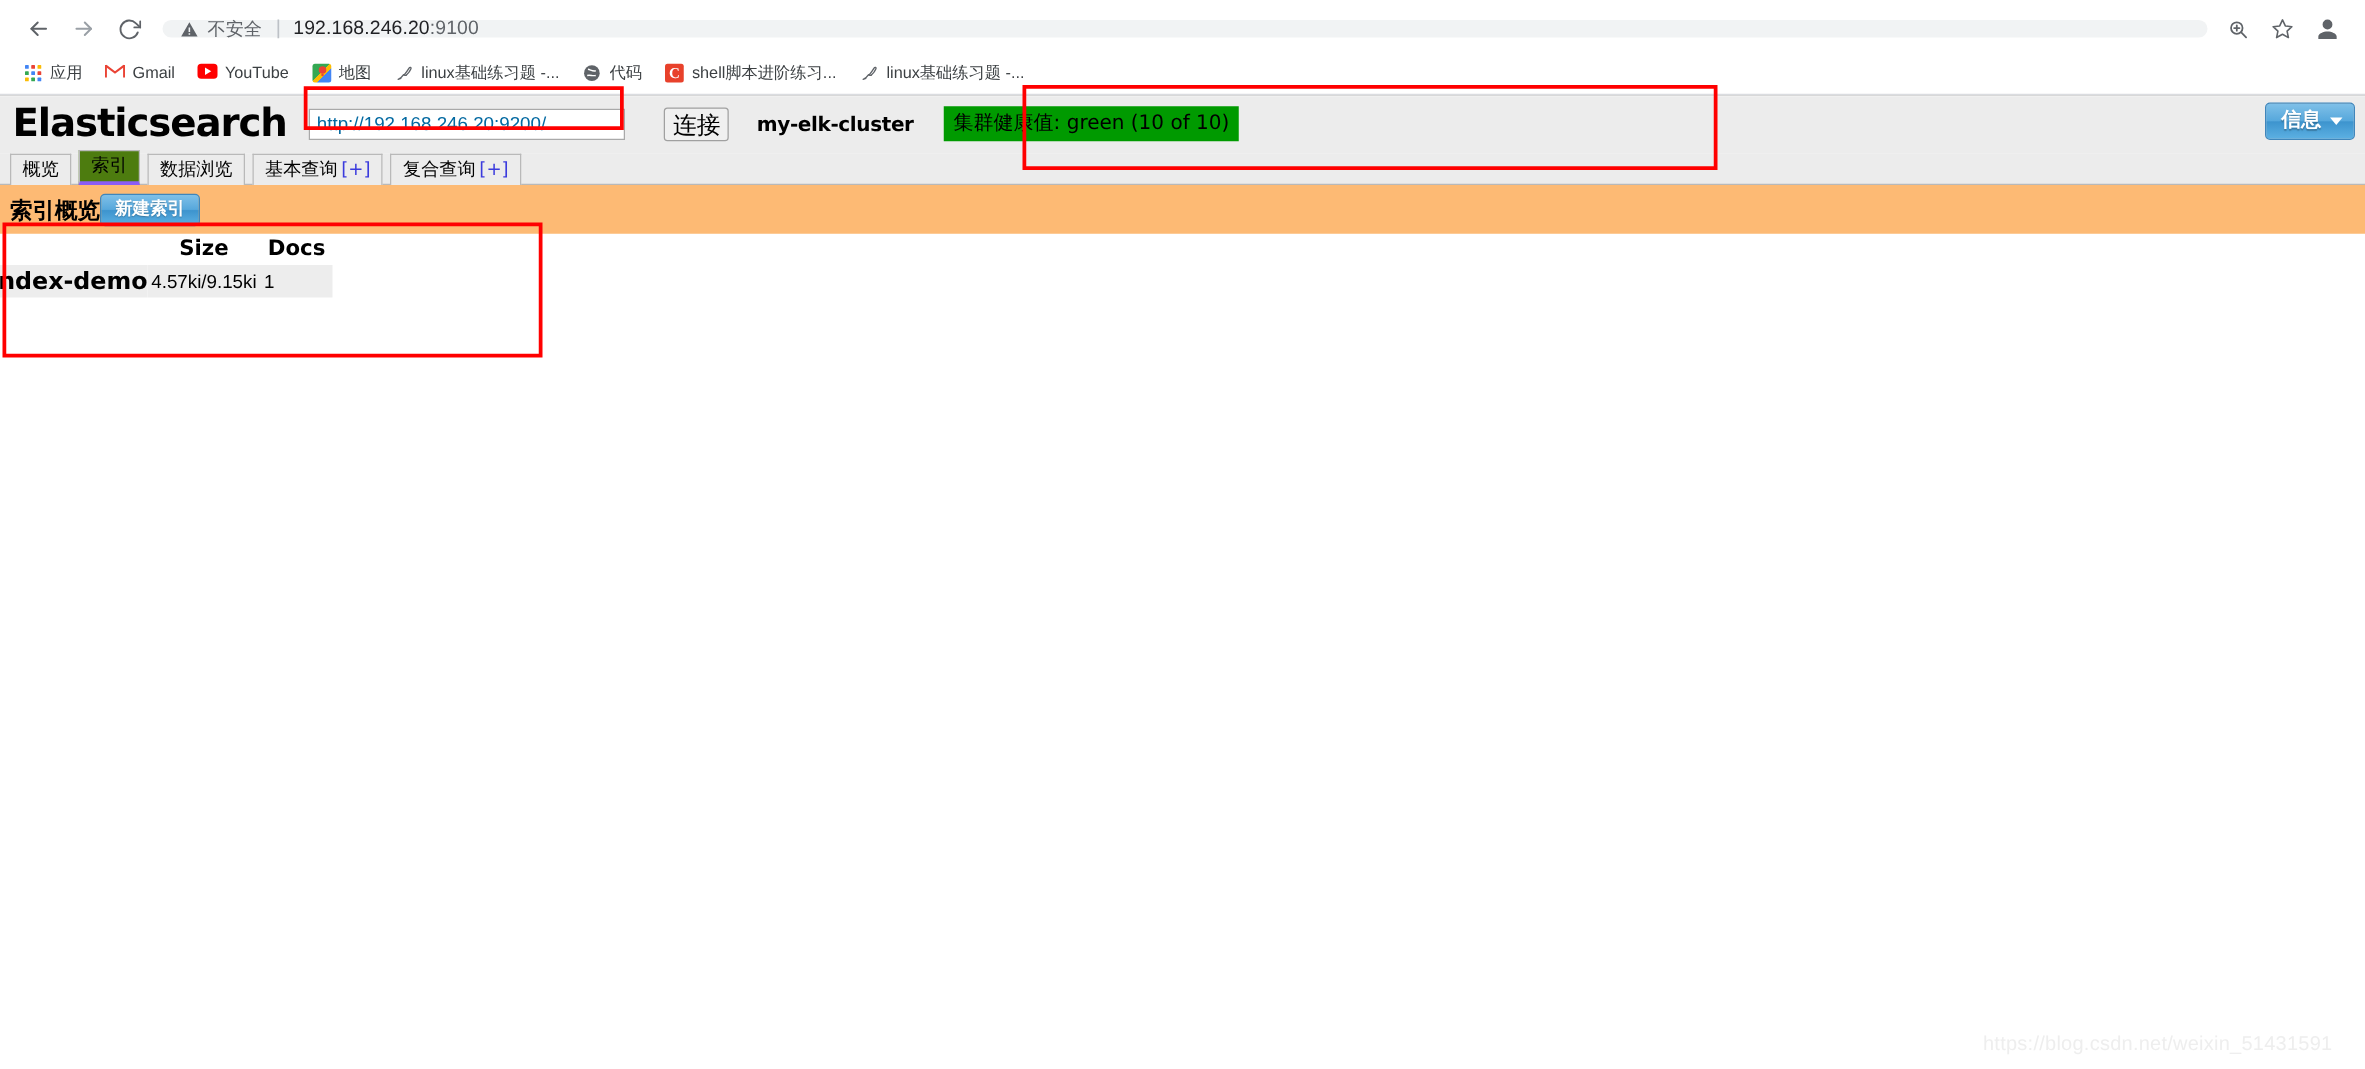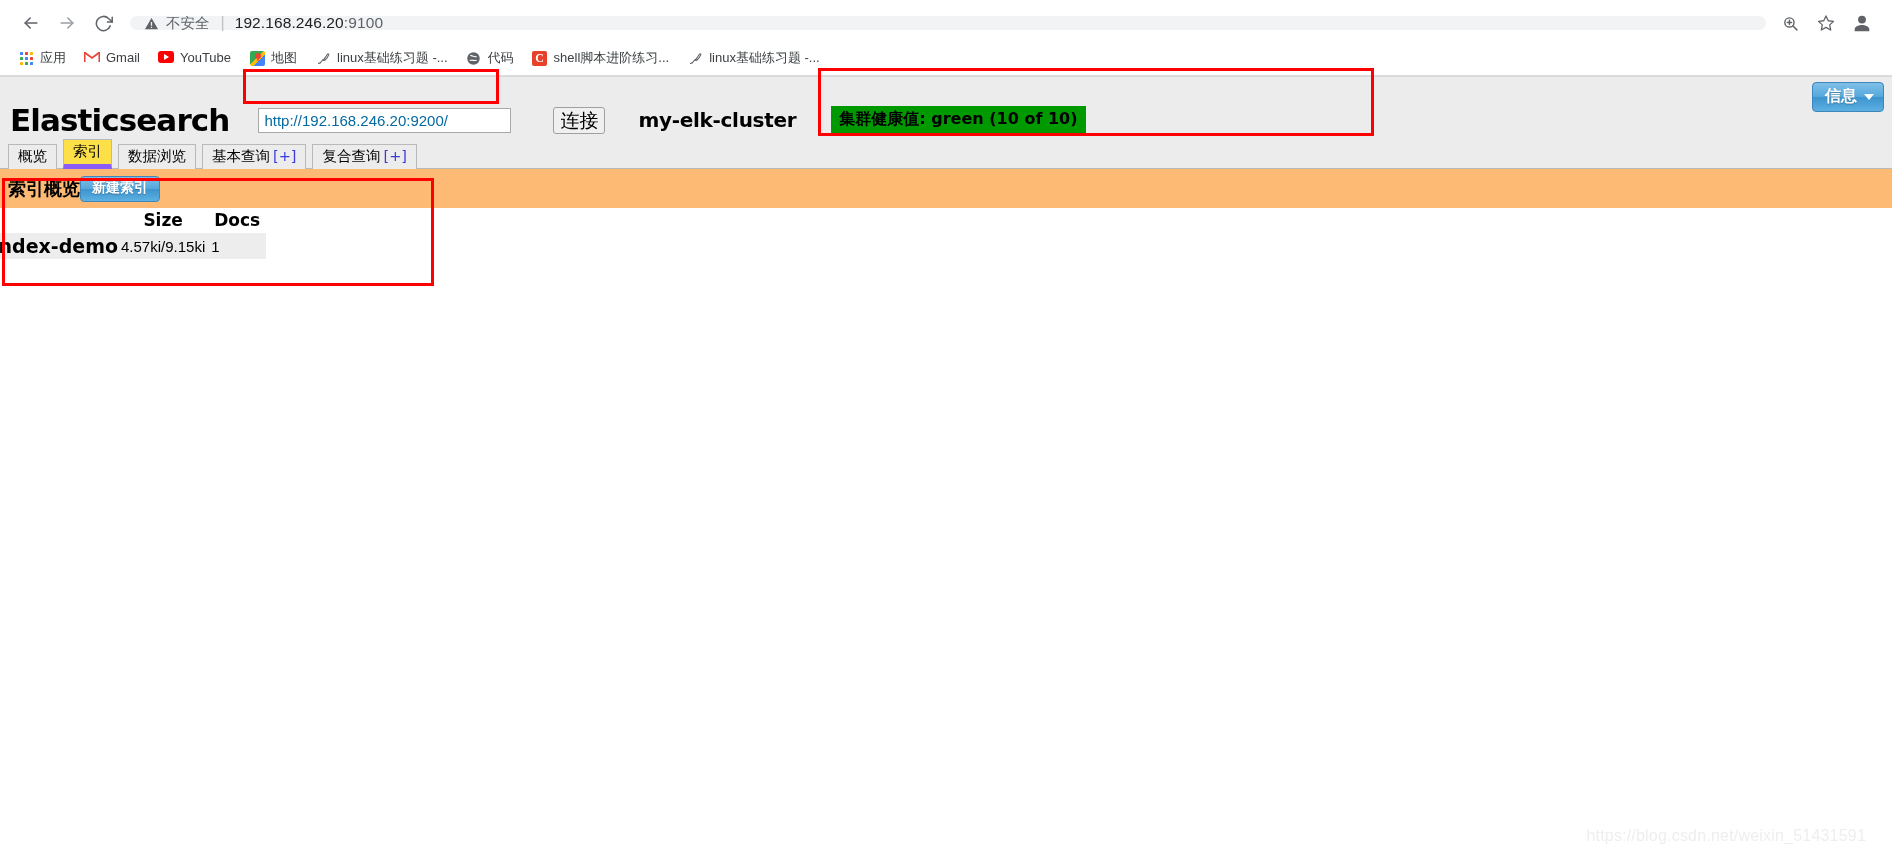--- a/index.html
+++ b/index.html
@@ -117,22 +117,22 @@
   
   .es-app {
     position: relative;
     width: 100%;
     background: #ffffff;
   }
   .es-header {
     background: #ececec;
     display: flex;
     align-items: center;
-    padding: 25px 10px 6px 10px;
-    gap: 11px;
+    padding: 4px 10px 6px 10px;
+    gap: 0;
     position: relative;
     min-height: 44px;
   }
   .es-logo {
     font-family: "DejaVu Sans", sans-serif;
     font-weight: bold;
     font-size: 31px;
     letter-spacing: -0.9px;
     color: #000;
     margin-right: 18px;
@@ -157,32 +157,32 @@
     border: 1px solid #a0a0a0;
     background: #f0f0f0;
     border-radius: 3px;
     cursor: pointer;
     font-family: "Liberation Sans", sans-serif;
     color: #000;
     padding: 0 6px;
   }
   .es-cluster-name {
     margin-left: 22px;
-    font-size: 20px;
+    font-size: 16px;
     font-weight: bold;
     color: #000;
     white-space: nowrap;
     font-family: "DejaVu Sans", sans-serif;
     letter-spacing: -0.3px;
   }
   .es-health {
     margin-left: 24px;
     background: #009a00;
     color: #000;
-    font-weight: bold;
+    font-weight: normal;
     font-size: 16px;
     padding: 3px 8px 4px 8px;
     white-space: nowrap;
     font-family: "DejaVu Sans", sans-serif;
   }
   .es-info-btn {
     position: absolute;
     right: 8px;
     top: 5px;
     background: linear-gradient(to bottom, #7fc0e8 0%, #57a8dc 48%, #3d94ce 52%, #5cb0e2 100%);
@@ -217,21 +217,21 @@
     border-bottom: none;
     padding: 2px 9px 3px 9px;
     font-size: 14.5px;
     color: #000;
     cursor: pointer;
     position: relative;
     top: 1px;
     white-space: nowrap;
     font-family: "DejaVu Sans", sans-serif;
   }
-  .es-tab.active { background: #fde047; border-bottom: 5px solid #8b5cf6; }
+  .es-tab.active { background: #4d7c0f; border-bottom: 3px solid #8b5cf6; }
   .es-tab .plus { color: #3b3bdd; margin-left: 3px; }
 
   
   .es-subbar {
     display: flex;
     align-items: center;
     padding: 7px 8px 6px 8px;
     background: #fdba74;
   }
   .es-subtitle {

